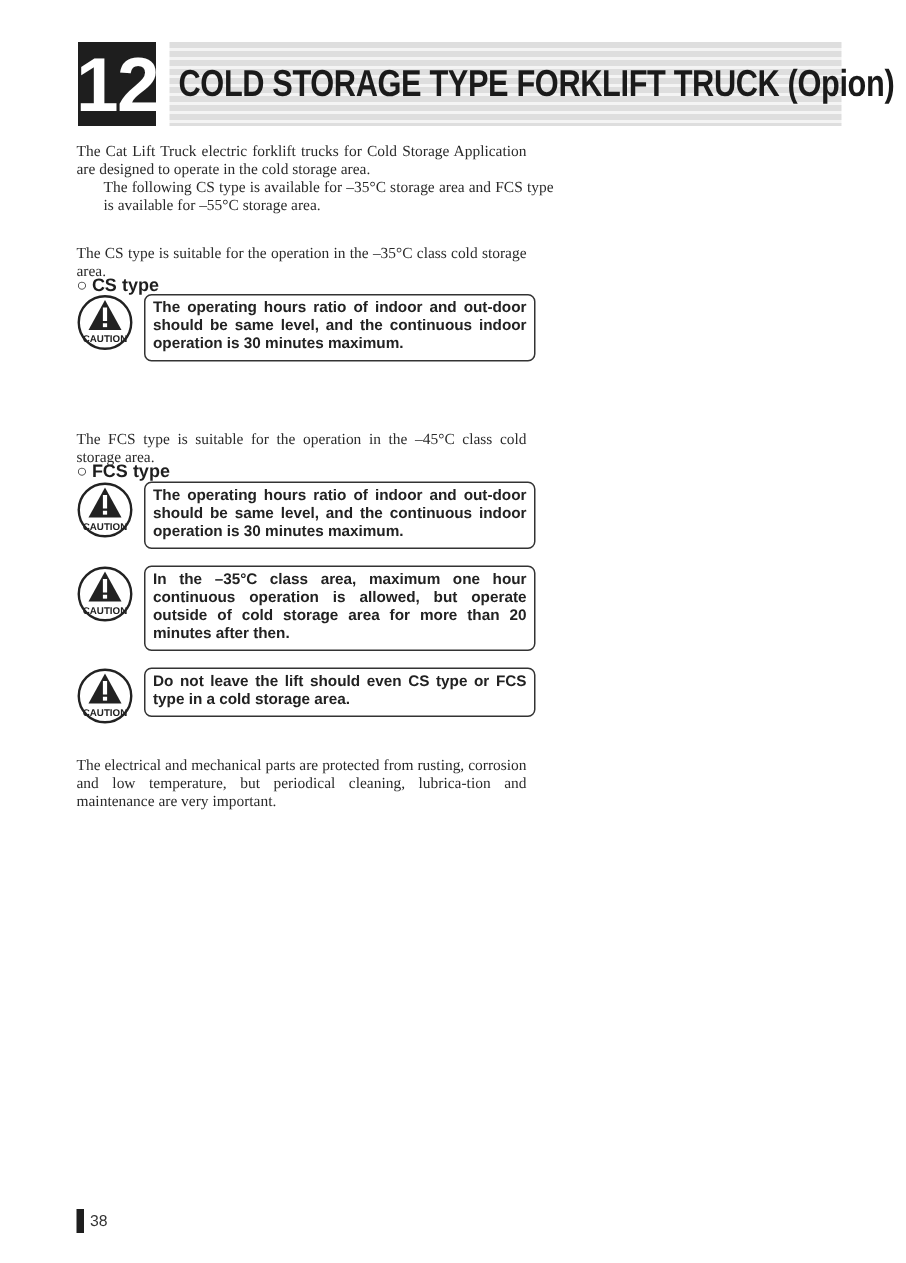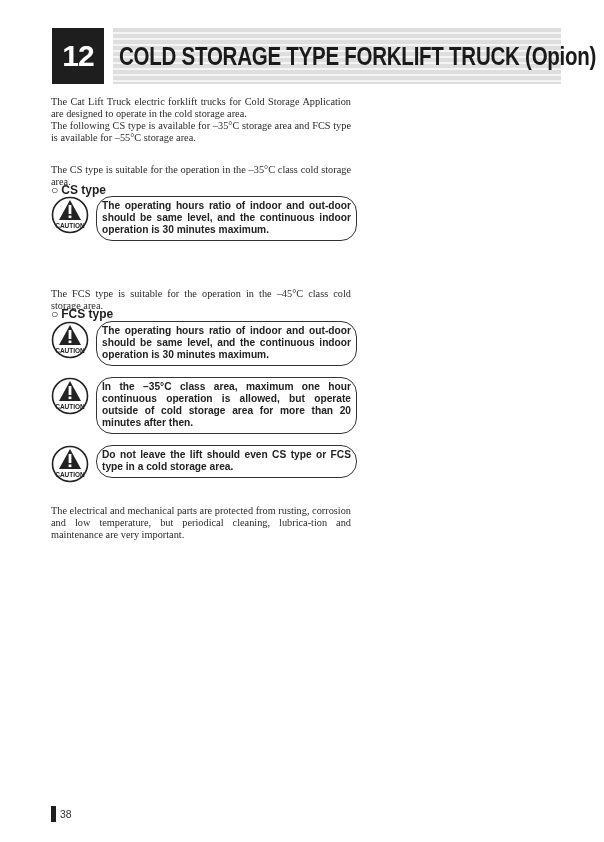--- a/index.html
+++ b/index.html
@@ -1,46 +1,46 @@
 <!DOCTYPE html>
 <html><head>
 <meta charset="utf-8">
 <style>
   html, body { margin: 0; padding: 0; background: #ffffff; }
   body { width: 604px; height: 842px; position: relative; overflow: hidden;
          font-family: "Liberation Sans", sans-serif; color: #2a2a2a; }
   .chap-num { position: absolute; left: 52px; top: 28px; width: 52px; height: 56px;
-              background: #1e1e1e; color: #ffffff; font-weight: bold; font-size: 30px;
+              background: #1e1e1e; color: #ffffff; font-weight: bold; font-size: 51px;
               display: flex; align-items: center; justify-content: center; letter-spacing: -1px; }
   .title-band { position: absolute; left: 113px; top: 28px; width: 448px; height: 56px;
                 background: repeating-linear-gradient(to bottom, #dedede 0px, #dedede 4px, #f4f4f4 4px, #f4f4f4 6px); }
   .title-text { position: absolute; left: 6px; top: 14px; font-weight: bold; font-size: 25px;
                 color: #1a1a1a; transform: scaleX(0.82); transform-origin: left center; white-space: nowrap; letter-spacing: -0.3px; }
   .p { position: absolute; left: 51px; width: 300px; font-size: 10.3px; line-height: 12px;
        text-align: justify; text-align-last: left; font-family: Liberation Serif, serif; }
   .h { position: absolute; left: 51px; font-size: 12px; font-weight: bold; color: #1e1e1e; margin-top: 32px; }
   .h .circ { font-weight: normal; margin-right: 3px; }
   .caution { position: absolute; left: 51px; width: 301px; }
   .caution .icon { position: absolute; left: 0; top: 0; width: 38px; height: 38px; }
   .caution .box { position: absolute; left: 45px; top: 0; width: 249px; border: 1.3px solid #333;
-                  border-radius: 16px; padding: 3px 5px 4px 5px; font-size: 10.2px; font-weight: bold;
+                  border-radius: 5px; padding: 3px 5px 4px 5px; font-size: 10.2px; font-weight: bold;
                   line-height: 12px; text-align: justify; text-align-last: left; color: #222; }
   .page-bar { position: absolute; left: 51px; top: 806px; width: 5px; height: 16px; background: #1e1e1e; }
   .page-num { position: absolute; left: 60px; top: 808px; font-size: 10.5px; color: #333; }
 </style>
 </head>
 <body>
 
 <div class="chap-num">12</div>
 <div class="title-band">
   <div class="title-text">COLD STORAGE TYPE FORKLIFT TRUCK (Opion)</div>
 </div>
 
 <div class="p" style="top:96px;">The Cat Lift Truck electric forklift trucks for Cold Storage Application are designed to operate in the cold storage area.</div>
-<div class="p" style="top:120px;">The following CS type is available for –35°C storage area and FCS type is available for –55°C storage area.</div>
+<div class="p" style="top:120px;margin-left:18px;">The following CS type is available for –35°C storage area and FCS type is available for –55°C storage area.</div>
 
 <div class="h" style="top:151px;">
   <span class="circ">○</span><span>CS type</span>
 </div>
 <div class="p" style="top:164px;">The CS type is suitable for the operation in the –35°C class cold storage area.</div>
 
 <div class="caution" style="top:196px;">
   <svg class="icon" viewBox="0 0 38 38">
     <circle cx="19" cy="19" r="17.5" fill="#fff" stroke="#222" stroke-width="1.6"></circle>
     <polygon points="19,4 30,24 8,24" fill="#222"></polygon>

